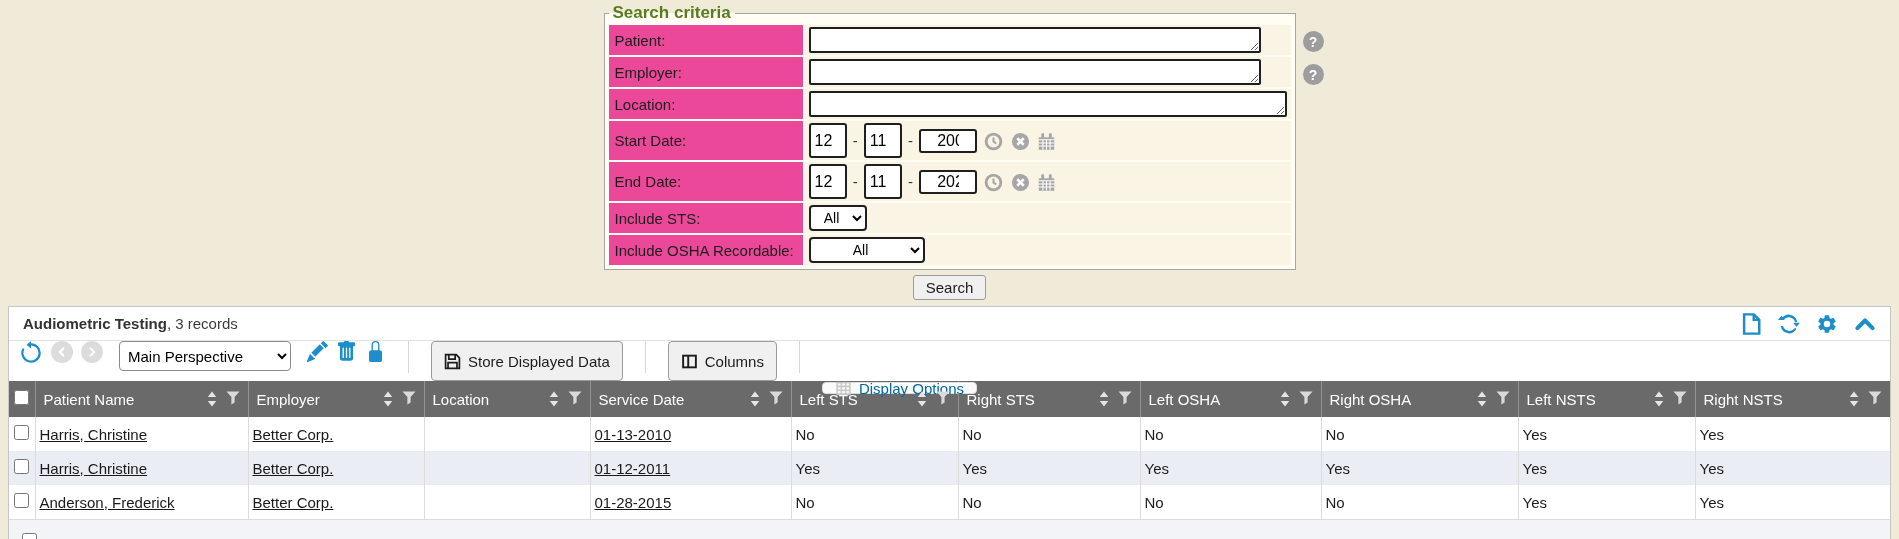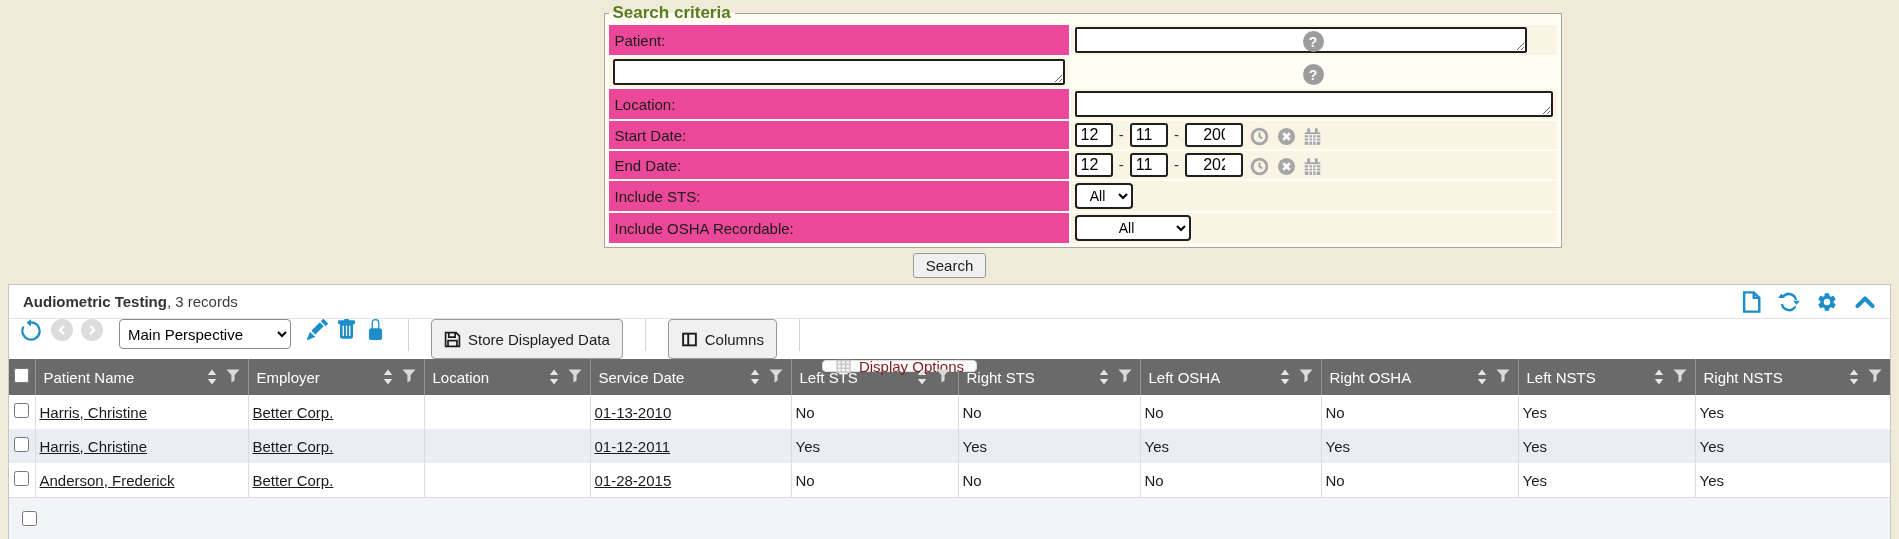--- a/index.html
+++ b/index.html
@@ -11,21 +11,21 @@
   fieldset { border:1px solid #a5a5a5; background:#fffdf4; padding:0 2px 2px 2px; }
   legend { color:#577d1f; font-weight:bold; font-size:17px; padding:0 4px; margin-left:2px; }
   .ftable { display:table; width:100%; border-spacing:2px; }
   .frow { display:table-row; }
   .fcell { display:table-cell; vertical-align:middle; }
   .flabel { width:204px; background:#ec4899; padding:5px 6px; }
   .fval { background:#faf4e5; padding:2px 4px; }
   .ta { width:452px; height:26px; border:2px solid #1f1f1f; border-radius:2px; background:#fff;
         font-family:"Liberation Sans",sans-serif; font-size:15px; padding:2px 4px; display:block; resize:both; }
   .ta.wide { width:478px; }
-  .dn { width:38px; height:24px; border:2px solid #1f1f1f; border-radius:3px; font-size:16px; padding:0 4px;
+  .dn { width:38px; height:35px; border:2px solid #1f1f1f; border-radius:3px; font-size:16px; padding:0 4px;
         font-family:"Liberation Sans",sans-serif; }
   .dy { width:58px; height:24px; border:2px solid #1f1f1f; border-radius:3px; font-size:16px; padding:0 16px;
         font-family:"Liberation Sans",sans-serif; }
   .dsep { margin:0 2px; color:#333; }
   .ficon { display:inline-flex; width:19px; height:19px; color:#a6a6a6; vertical-align:middle; margin-left:3px; cursor:pointer; }
   .ficon svg { width:100%; height:100%; }
   .sel { height:26px; border:2px solid #1f1f1f; border-radius:4px; background:#fff; font-size:14px;
          font-family:"Liberation Sans",sans-serif; padding:0 2px;text-align:center; }
   .sel-sts { width:58px; }
   .sel-osha { width:116px; }
@@ -50,21 +50,21 @@
   .nav-circle { width:22px; height:22px; border-radius:50%; background:#dcdcdc; display:inline-flex;
                 align-items:center; justify-content:center; }
   .nav-circle svg { width:14px; height:14px; }
   .persp { width:172px; height:30px; border:1px solid #8b8b8b; border-radius:4px; background:#fff;
            font-size:15px; font-family:"Liberation Sans",sans-serif; margin:0 8px; padding:0 4px; }
   .blue-ic { color:#1d8ec9; width:21px; height:21px; }
   .vsep { width:1px; height:32px; background:#d4d4d4; margin:0 14px; }
   .tb-btn { display:inline-flex; align-items:center; gap:7px; padding:5px 12px; border-radius:4px; }
   .bicon { display:inline-flex; width:17px; height:17px; color:#1c1c1c; }
   .bicon svg { width:100%; height:100%; }
-  .tb-btn.disabled { color:#7f1d1d; border-color:#dedede; background:#fbfbfb; cursor:default;margin-top:41px; }
+  .tb-btn.disabled { color:#0369a1; border-color:#dedede; background:#fbfbfb; cursor:default;margin-top:41px; }
   .tb-btn.disabled .bicon { color:#c9c9c9; }
 
   
   table { width:100%; border-collapse:collapse; table-layout:fixed; }
   thead th { background:#6a6a6a; color:#fff; font-weight:normal; text-align:left; padding:0 8px; height:36px;
              border-right:1px solid #939393; cursor:pointer; }
   thead th.cbh { border-right:1px solid #939393; text-align:center; padding:0; }
   .hwrap { display:flex; align-items:flex-start; }
   .hlabel { flex:1; white-space:nowrap; overflow:hidden; }
   .hsort { width:10px; height:16px; display:inline-flex; margin:0 9px 0 4px; cursor:pointer; }
@@ -85,20 +85,21 @@
   <fieldset>
     <legend>Search criteria</legend>
     <div class="ftable">
       <div class="frow">
         <div class="fcell flabel">Patient:</div>
         <div class="fcell fval">
           <textarea class="ta" style=""></textarea>
         </div>
       </div>
       <div class="frow">
+        <div class="fcell flabel">Employer:</div>
         <div class="fcell fval">
           <textarea class="ta" style=""></textarea>
         </div>
       </div>
       <div class="frow">
         <div class="fcell flabel">Location:</div>
         <div class="fcell fval">
           <textarea class="ta wide" style=""></textarea>
         </div>
       </div>

